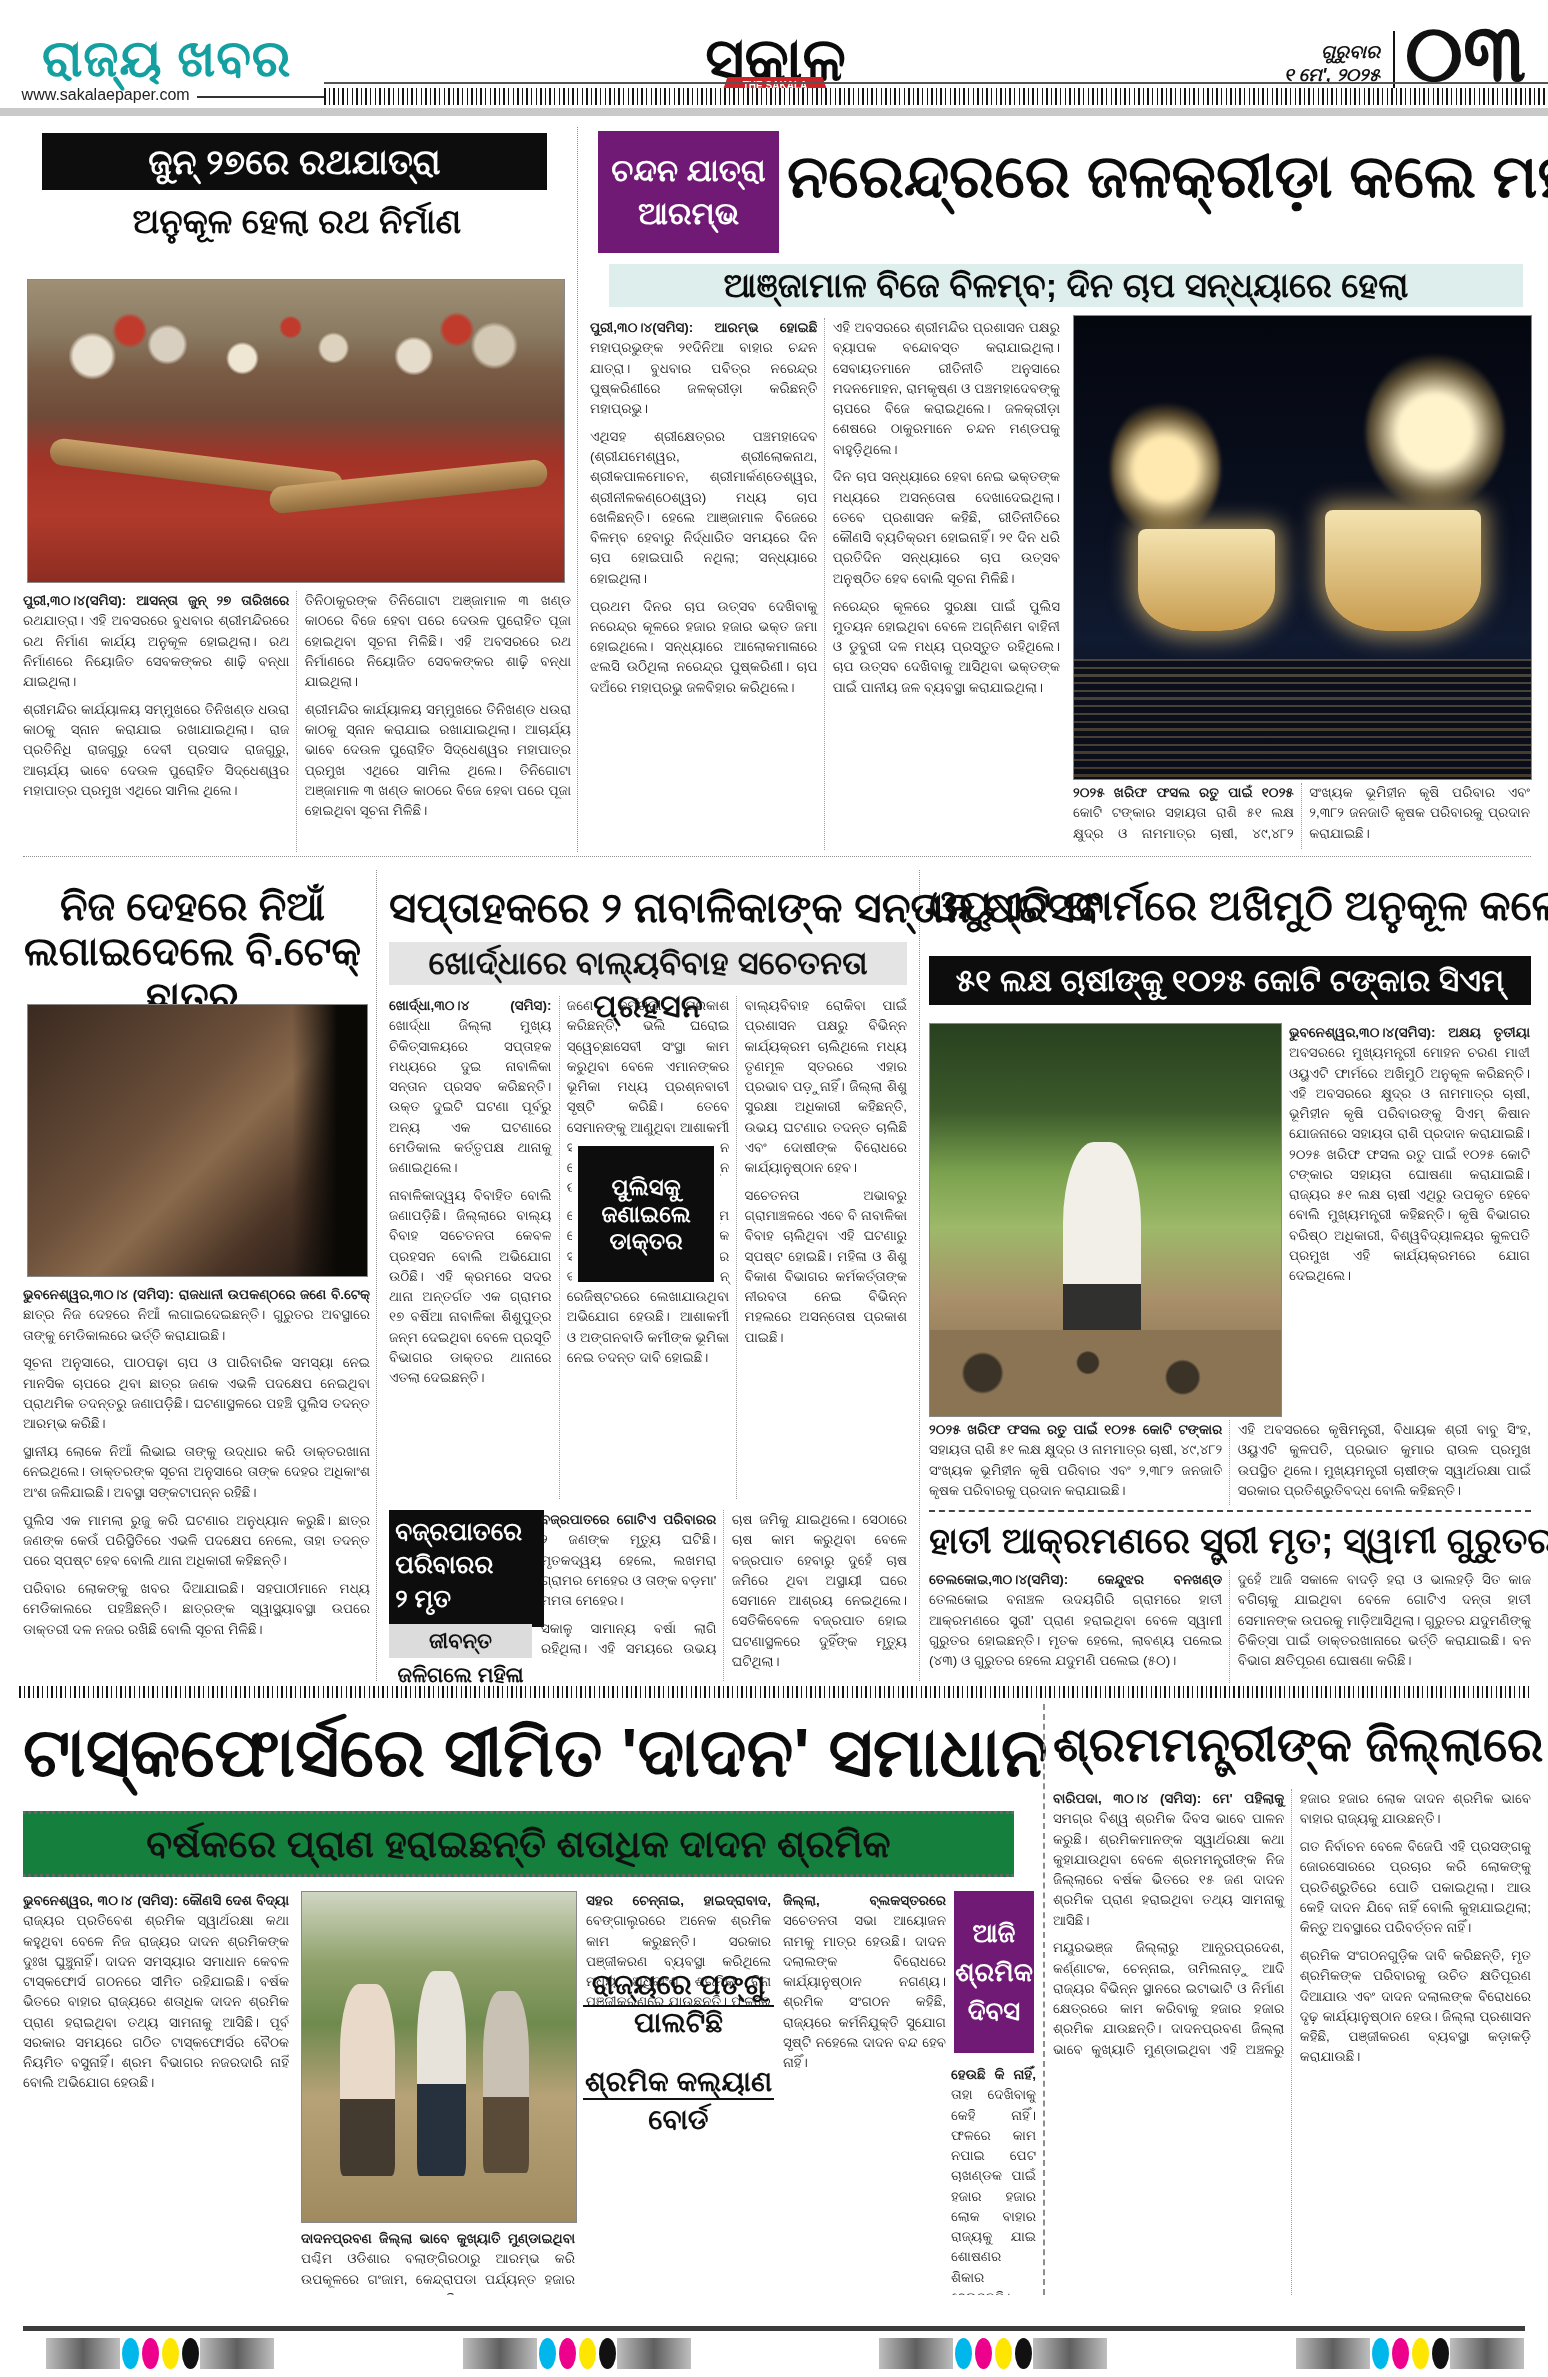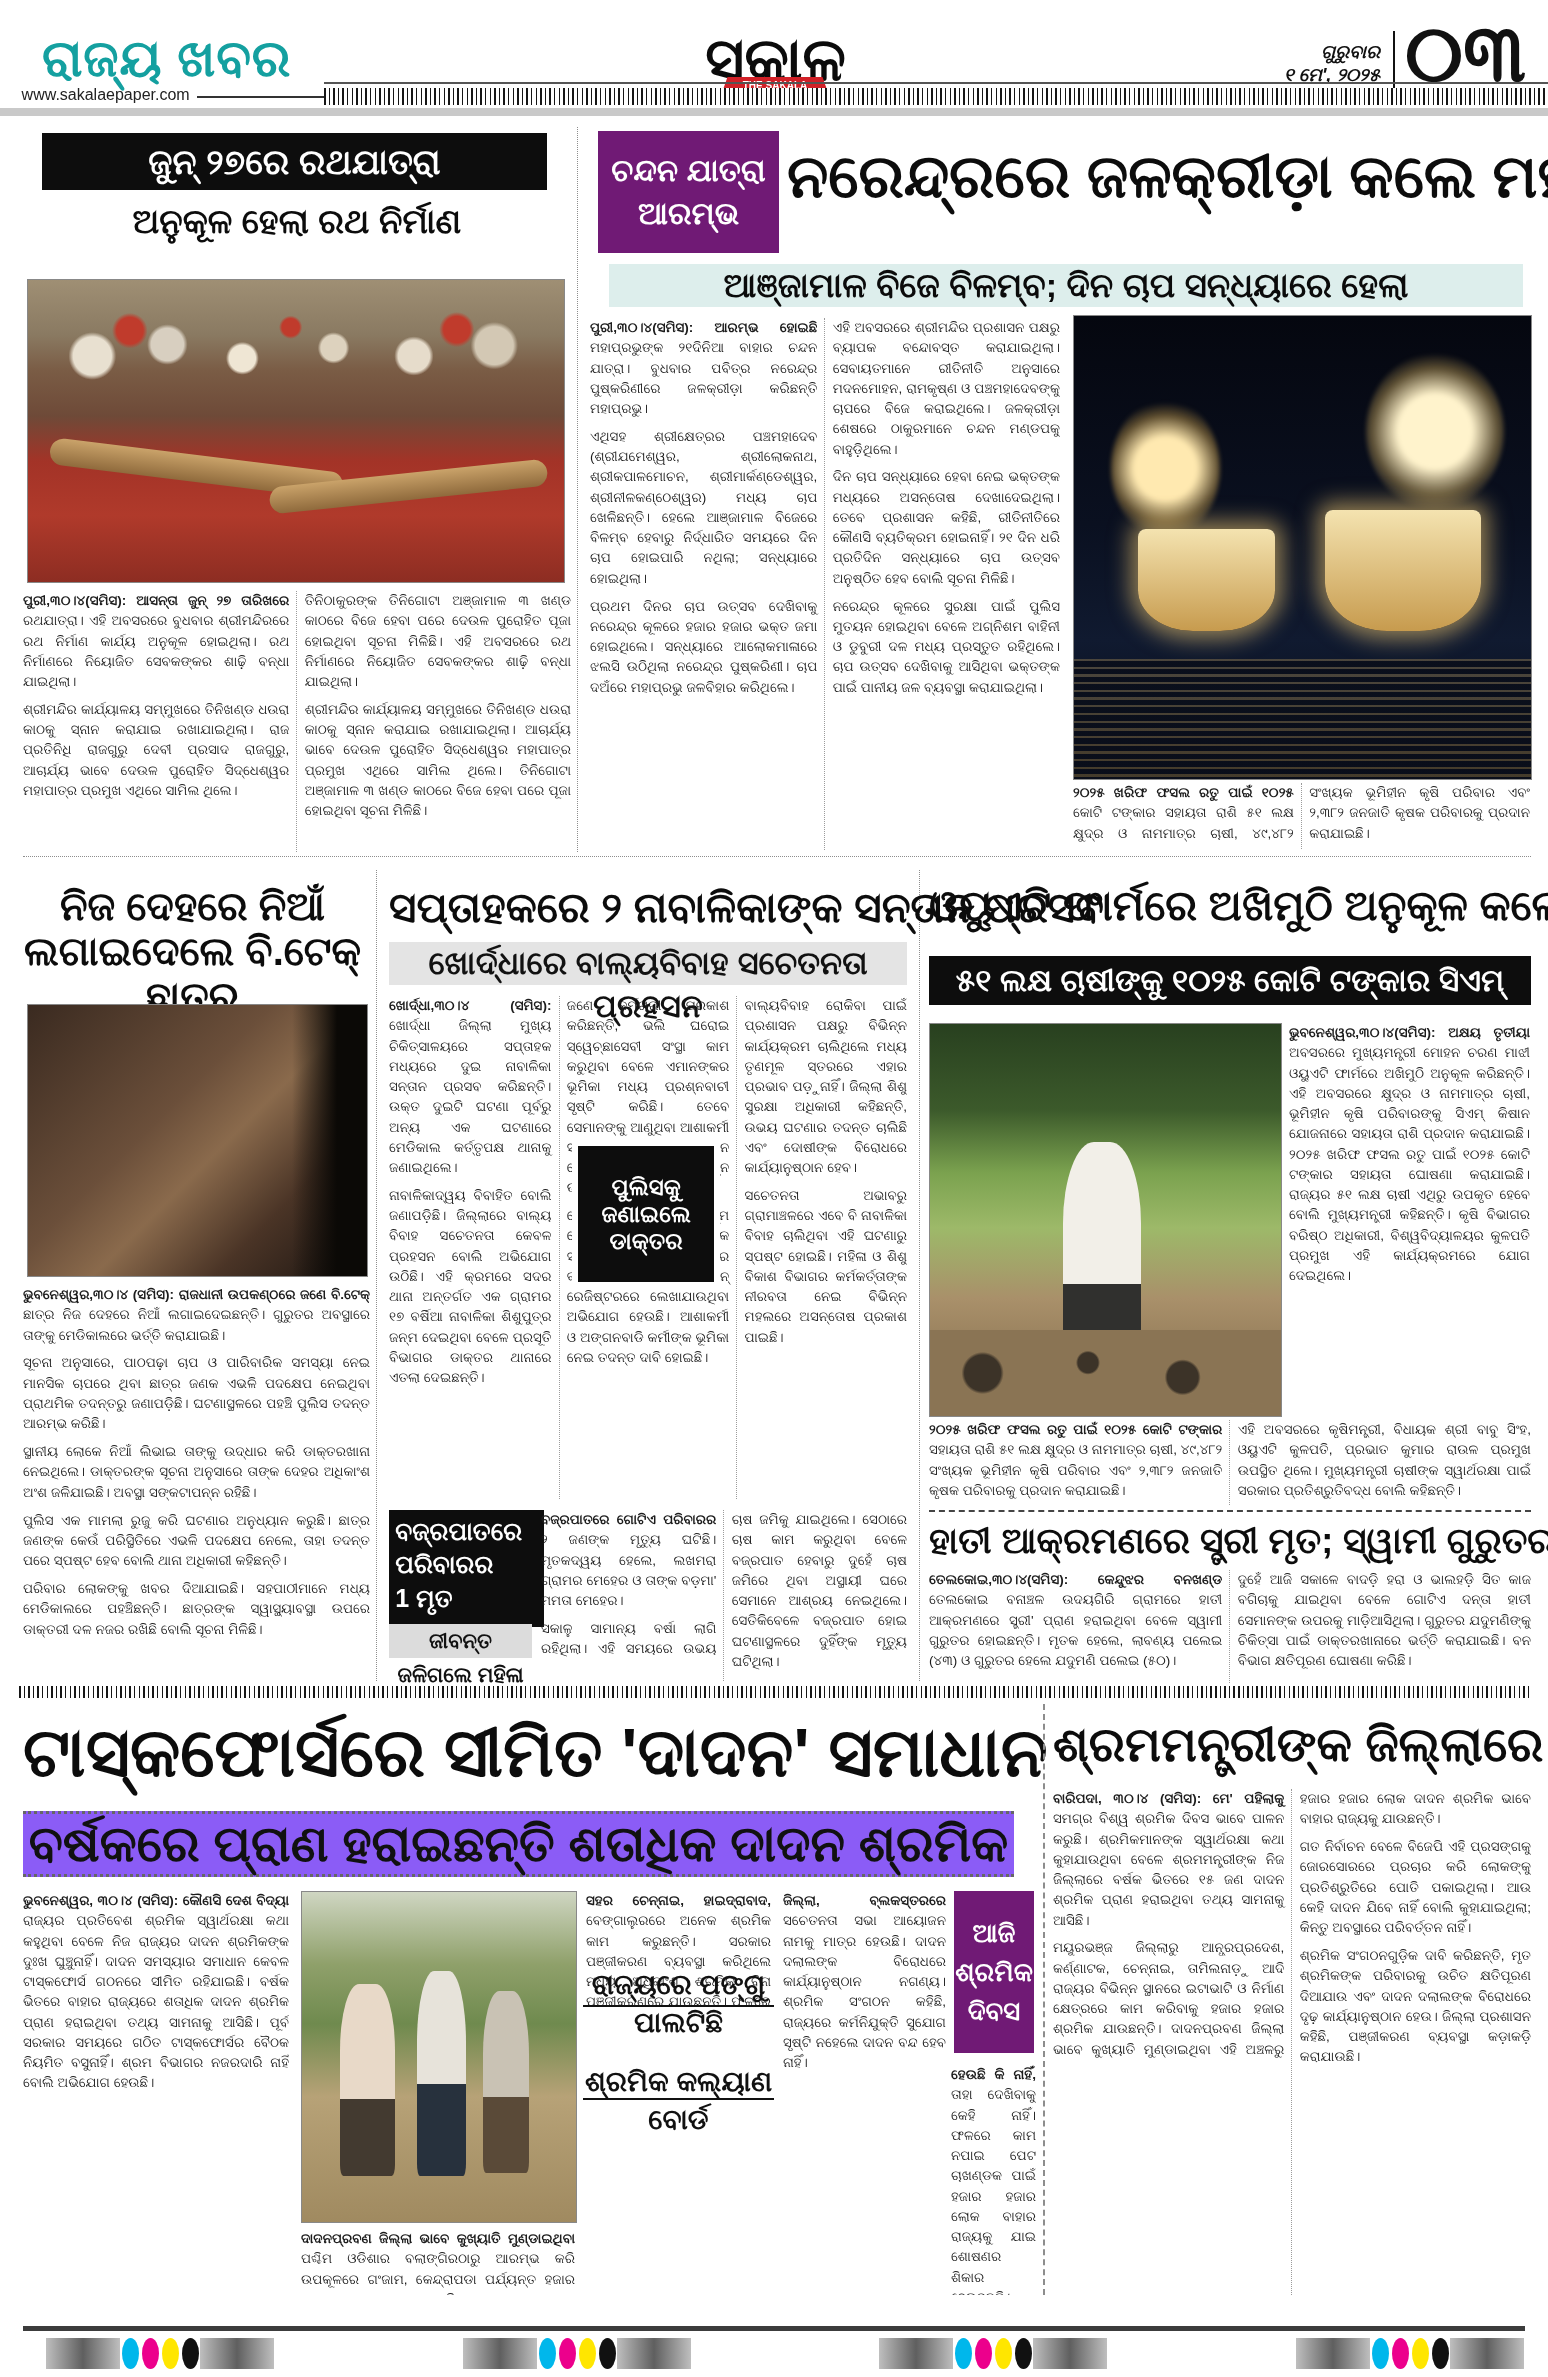--- a/index.html
+++ b/index.html
@@ -162,21 +162,21 @@
       <p>ଜଣେ କର୍ମଚାରୀ ପ୍ରକାଶ କରିଛନ୍ତି, ଭଲି ଘରୋଇ ସ୍ୱେଚ୍ଛାସେବୀ ସଂସ୍ଥା କାମ କରୁଥିବା ବେଳେ ଏମାନଙ୍କର ଭୂମିକା ମଧ୍ୟ ପ୍ରଶ୍ନବାଚୀ ସୃଷ୍ଟି କରିଛି। ତେବେ ସେମାନଙ୍କୁ ଆଣୁଥିବା ଆଶାକର୍ମୀ ସବୁ ଜାଣି ମଧ୍ୟ ପ୍ରୋତ୍ସାହନ ଦେଉଛନ୍ତି, ତାକୁ ନେଇ ପ୍ରଶ୍ନ ଉଠିଛି।</p>
       <p>ମେଡିକାଲରେ ସନ୍ତାନ ଜନ୍ମ ବେଳେ ନାବାଳିକାଙ୍କ ସ୍ୱାମୀଙ୍କ ନାମ ବଦଳରେ ବାପାଙ୍କ ନାଁ ଆଡମିସନ୍ ରେଜିଷ୍ଟରରେ ଲେଖାଯାଉଥିବା ଅଭିଯୋଗ ହେଉଛି। ଆଶାକର୍ମୀ ଓ ଅଙ୍ଗନବାଡି କର୍ମୀଙ୍କ ଭୂମିକା ନେଇ ତଦନ୍ତ ଦାବି ହୋଇଛି।</p>
       <p>ବାଲ୍ୟବିବାହ ରୋକିବା ପାଇଁ ପ୍ରଶାସନ ପକ୍ଷରୁ ବିଭିନ୍ନ କାର୍ଯ୍ୟକ୍ରମ ଚାଲିଥିଲେ ମଧ୍ୟ ତୃଣମୂଳ ସ୍ତରରେ ଏହାର ପ୍ରଭାବ ପଡ଼ୁନାହିଁ। ଜିଲ୍ଲା ଶିଶୁ ସୁରକ୍ଷା ଅଧିକାରୀ କହିଛନ୍ତି, ଉଭୟ ଘଟଣାର ତଦନ୍ତ ଚାଲିଛି ଏବଂ ଦୋଷୀଙ୍କ ବିରୋଧରେ କାର୍ଯ୍ୟାନୁଷ୍ଠାନ ହେବ।</p>
       <p>ସଚେତନତା ଅଭାବରୁ ଗ୍ରାମାଞ୍ଚଳରେ ଏବେ ବି ନାବାଳିକା ବିବାହ ଚାଲିଥିବା ଏହି ଘଟଣାରୁ ସ୍ପଷ୍ଟ ହୋଇଛି। ମହିଳା ଓ ଶିଶୁ ବିକାଶ ବିଭାଗର କର୍ମକର୍ତ୍ତାଙ୍କ ନୀରବତା ନେଇ ବିଭିନ୍ନ ମହଲରେ ଅସନ୍ତୋଷ ପ୍ରକାଶ ପାଇଛି।</p>
     </div>
   <div class="abs blackbox" style="left:572px;top:1140px;width:130px;height:130px;border:6.2px solid #fff;font-size:23px;text-align:center;display:flex;align-items:center;justify-content:center;padding:3.1px;">ପୁଲିସକୁ ଜଣାଇଲେ ଡାକ୍ତର</div>
 
   <div class="abs blackbox" style="left:389px;top:1510px;width:143px;height:108px;font-size:25px;line-height:1.35;padding:4.6px 6.2px;">
     <div>ବଜ୍ରପାତରେ</div>
     <div>ପରିବାରର</div>
-    <div>1 ମୃତ</div>
+    <div>୨ ମୃତ</div>
   </div>
   <div class="abs band" style="left:389px;top:1624px;width:143px;height:34px;font-size:21px;line-height:34px;background:#dcdcdc;">ଜୀବନ୍ତ ଜଳିଗଲେ ମହିଳା</div>
   <div class="abs body-text cols2" style="left:541px;top:1510px;width:366px;height:171px;">
       <p>ବଜ୍ରପାତରେ ଗୋଟିଏ ପରିବାରର ୨ ଜଣଙ୍କ ମୃତ୍ୟୁ ଘଟିଛି। ମୃତକଦ୍ୱୟ ହେଲେ, ଲଖମରା ଗ୍ରାମର ମେହେର ଓ ତାଙ୍କ ବଡ଼ମା' ମମତା ମେହେର।</p>
       <p>ସକାଳୁ ସାମାନ୍ୟ ବର୍ଷା ଲାଗି ରହିଥିଲା। ଏହି ସମୟରେ ଉଭୟ ଚାଷ ଜମିକୁ ଯାଇଥିଲେ। ସେଠାରେ ଚାଷ କାମ କରୁଥିବା ବେଳେ ବଜ୍ରପାତ ହେବାରୁ ଦୁହେଁ ଚାଷ ଜମିରେ ଥିବା ଅସ୍ଥାୟୀ ଘରେ ସେମାନେ ଆଶ୍ରୟ ନେଇଥିଲେ। ସେତିକିବେଳେ ବଜ୍ରପାତ ହୋଇ ଘଟଣାସ୍ଥଳରେ ଦୁହିଁଙ୍କ ମୃତ୍ୟୁ ଘଟିଥିଲା।</p>
     </div>
 
   <div class="abs hl" style="left:929px;top:882px;width:602px;font-size:42px;">ଓୟୁଏଟି ଫାର୍ମରେ ଅଖିମୁଠି ଅନୁକୂଳ କଲେ ମୁଖ୍ୟମନ୍ତ୍ରୀ</div>
   <div class="abs band blackbox" style="left:929px;top:956px;width:602px;height:49px;font-size:31px;line-height:49px;text-align:center;">୫୧ ଲକ୍ଷ ଚାଷୀଙ୍କୁ ୧୦୨୫ କୋଟି ଟଙ୍କାର ସିଏମ୍ କିଷାନ ସହାୟତା ରାଶି</div>
   <div class="abs photo ph-farm" style="left:929px;top:1023px;width:351px;height:392px;">
@@ -194,21 +194,21 @@
   <div class="abs hdash" style="left:929px;top:1510px;width:602px;"></div>
   <div class="abs hl" style="left:929px;top:1521px;width:602px;font-size:36px;">ହାତୀ ଆକ୍ରମଣରେ ସ୍ତ୍ରୀ ମୃତ; ସ୍ୱାମୀ ଗୁରୁତର</div>
   <div class="abs body-text cols2" style="left:929px;top:1570px;width:602px;height:113px;">
       <p>ତେଲକୋଇ,୩୦।୪(ସମିସ): କେନ୍ଦୁଝର ବନଖଣ୍ଡ ତେଲକୋଇ ବନାଞ୍ଚଳ ଉଦୟଗିରି ଗ୍ରାମରେ ହାତୀ ଆକ୍ରମଣରେ ସ୍ତ୍ରୀ' ପ୍ରାଣ ହରାଇଥିବା ବେଳେ ସ୍ୱାମୀ ଗୁରୁତର ହୋଇଛନ୍ତି। ମୃତକ ହେଲେ, ଲାବଣ୍ୟ ପଲେଇ (୪୩) ଓ ଗୁରୁତର ହେଲେ ଯଦୁମଣି ପଲେଇ (୫୦)।</p>
       <p>ଦୁହେଁ ଆଜି ସକାଳେ ବାଦଡ଼ି ହରା ଓ ଭାଲହଡ଼ି ସିତ କାଜ ବଗିଚାକୁ ଯାଇଥିବା ବେଳେ ଗୋଟିଏ ଦନ୍ତା ହାତୀ ସେମାନଙ୍କ ଉପରକୁ ମାଡ଼ିଆସିଥିଲା। ଗୁରୁତର ଯଦୁମଣିଙ୍କୁ ଚିକିତ୍ସା ପାଇଁ ଡାକ୍ତରଖାନାରେ ଭର୍ତ୍ତି କରାଯାଇଛି। ବନ ବିଭାଗ କ୍ଷତିପୂରଣ ଘୋଷଣା କରିଛି।</p>
     </div>
 
   <div class="abs hatch" style="left:19px;top:1686px;width:1511px;height:12.3px;"></div>
 
   <div class="abs hl" style="left:23px;top:1714px;width:1010px;font-size:68px;">ଟାସ୍କଫୋର୍ସରେ ସୀମିତ 'ଦାଦନ' ସମାଧାନ</div>
-  <div class="abs band" style="left:23px;top:1811px;width:991px;height:60px;font-size:50px;line-height:60px;background:#8b5cf6;border-top:3.1px dotted #666;border-bottom:3.1px dotted #666;">ବର୍ଷକରେ ପ୍ରାଣ ହରାଇଛନ୍ତି ଶତାଧିକ ଦାଦନ ଶ୍ରମିକ</div>
+  <div class="abs band" style="left:23px;top:1811px;width:991px;height:60px;font-size:38px;line-height:60px;background:#15803d;border-top:3.1px dotted #666;border-bottom:3.1px dotted #666;">ବର୍ଷକରେ ପ୍ରାଣ ହରାଇଛନ୍ତି ଶତାଧିକ ଦାଦନ ଶ୍ରମିକ</div>
 
   <div class="abs body-text" style="left:23px;top:1891px;width:266px;height:404px;">
       <p>ଭୁବନେଶ୍ୱର, ୩୦।୪ (ସମିସ): କୌଣସି ଦେଶ ବିଦ୍ୟା ରାଜ୍ୟର ପ୍ରତିବେଶ ଶ୍ରମିକ ସ୍ୱାର୍ଥରକ୍ଷା କଥା କହୁଥିବା ବେଳେ ନିଜ ରାଜ୍ୟର ଦାଦନ ଶ୍ରମିକଙ୍କ ଦୁଃଖ ଘୁଞ୍ଚୁନାହିଁ। ଦାଦନ ସମସ୍ୟାର ସମାଧାନ କେବଳ ଟାସ୍କଫୋର୍ସ ଗଠନରେ ସୀମିତ ରହିଯାଇଛି। ବର୍ଷକ ଭିତରେ ବାହାର ରାଜ୍ୟରେ ଶତାଧିକ ଦାଦନ ଶ୍ରମିକ ପ୍ରାଣ ହରାଇଥିବା ତଥ୍ୟ ସାମନାକୁ ଆସିଛି। ପୂର୍ବ ସରକାର ସମୟରେ ଗଠିତ ଟାସ୍କଫୋର୍ସର ବୈଠକ ନିୟମିତ ବସୁନାହିଁ। ଶ୍ରମ ବିଭାଗର ନଜରଦାରି ନାହିଁ ବୋଲି ଅଭିଯୋଗ ହେଉଛି।</p>
     </div>
   <div class="abs photo ph-walk" style="left:301px;top:1891px;width:274px;height:330px;">
     <div class="p1"></div>
     <div class="p2"></div>
     <div class="p3"></div>
   </div>
   <div class="abs body-text" style="left:301px;top:2229px;width:274px;height:66px;">

